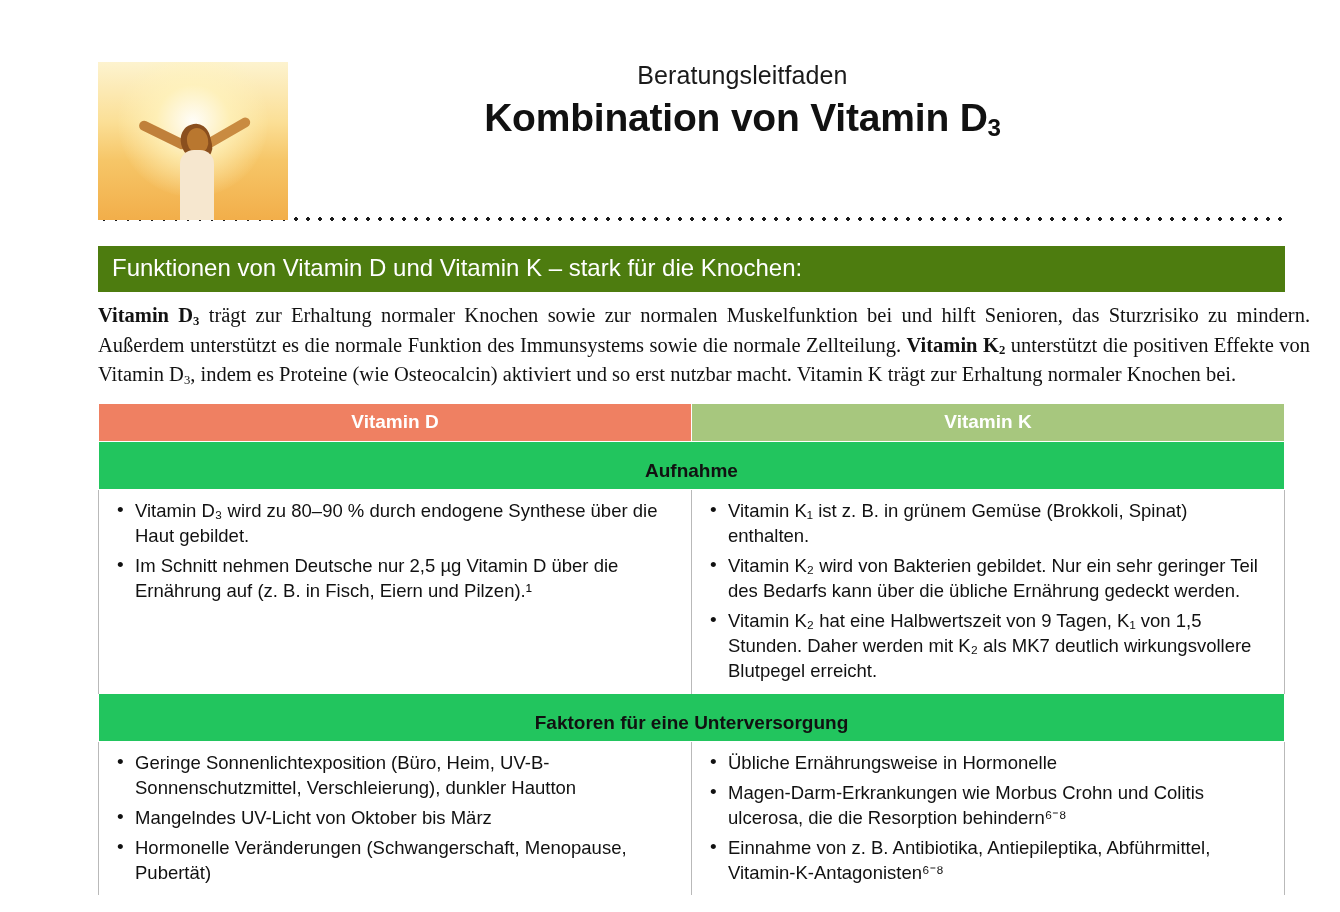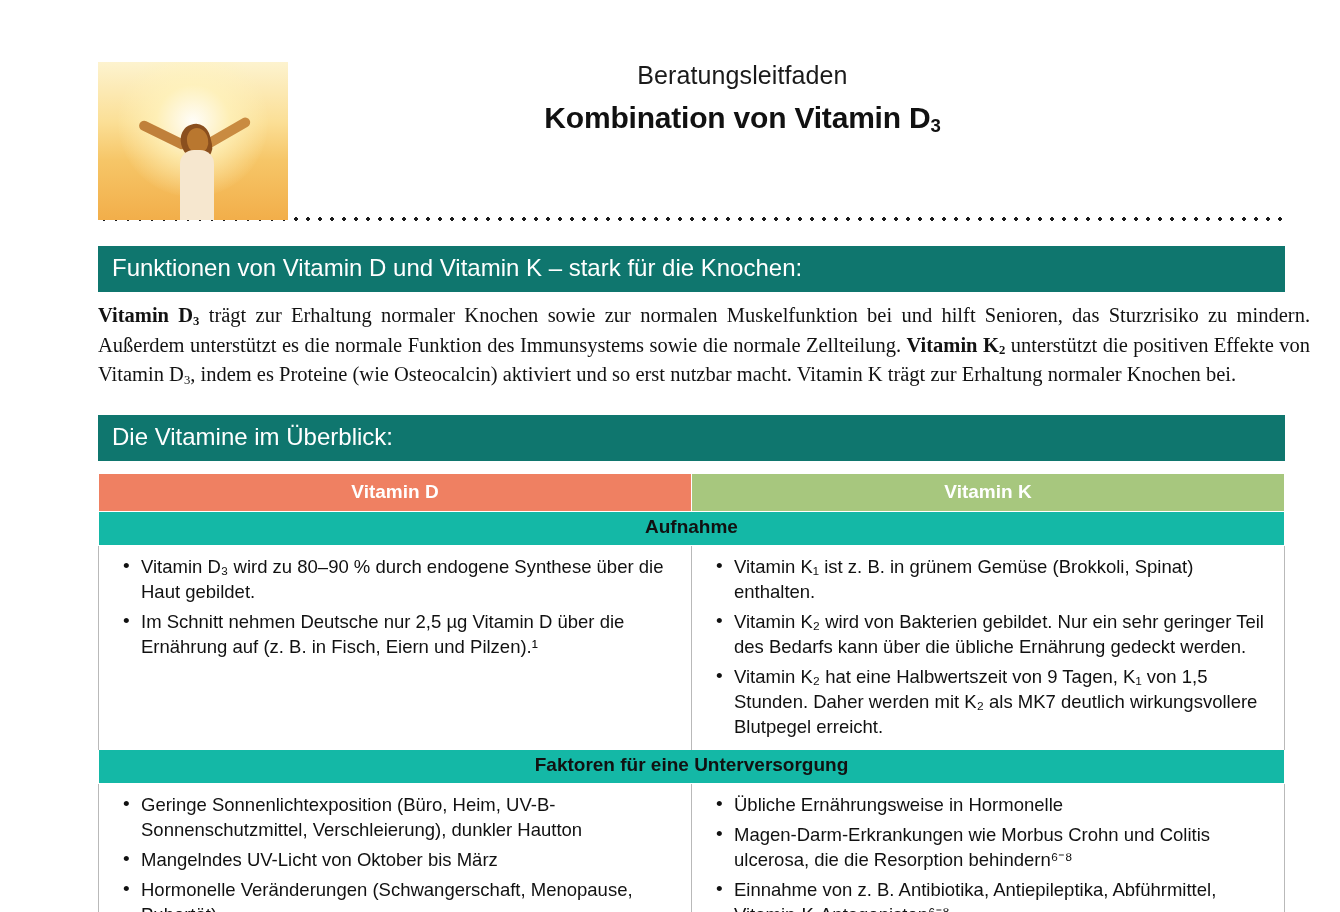--- a/index.html
+++ b/index.html
@@ -111,21 +111,21 @@
   }
   .kicker {
     font-size: 25px;
     line-height: 30px;
     font-weight: 400;
     color: #1a1a1a;
     margin: 0 0 4px 0;
     letter-spacing: 0.1px;
   }
   .main-title {
-    font-size: 30px;
+    font-size: 39px;
     line-height: 48px;
     font-weight: 700;
     color: #111;
     margin: 0;
     letter-spacing: -0.2px;
   }
   .main-title .line2 {
     display: block;
     padding-left: 60px;
   }
@@ -137,21 +137,21 @@
     height: 6px;
     background-image: radial-gradient(circle, #1a1a1a 1.6px, rgba(0,0,0,0) 1.9px);
     background-size: 12px 6px;
     background-repeat: repeat-x;
     background-position: left center;
   }
 
   
   .section-bar {
     margin: 24px 55px 0 98px;
-    background: #0f766e;
+    background: #4d7c0f;
     color: #ffffff;
     font-size: 24px;
     line-height: 36px;
     font-weight: 400;
     padding: 4px 0 6px 14px;
     box-sizing: border-box;
   }
 
   
   .intro {
@@ -178,32 +178,32 @@
     font-size: 19px;
     line-height: 22px;
     font-weight: 700;
     color: #ffffff;
     padding: 7px 0 8px 0;
     border: 1px solid #ffffff;
   }
   .th-d { background: #ef8062; }
   .th-k { background: #a7c77e; }
   .subhead td {
-    background: #14b8a6;
+    background: #22c55e;
     text-align: center;
     font-size: 19px;
     line-height: 22px;
     font-weight: 700;
     color: #111;
-    padding: 4px 0 7px 0;
+    padding: 18px 0 7px 0;
     border: 1px solid #ffffff;
   }
   .cell {
     vertical-align: top;
-    padding: 8px 14px 10px 20px;
+    padding: 8px 14px 10px 14px;
     border: 1px solid #b9b9b9;
     border-top: none;
     border-bottom: none;
   }
   .cell.left { border-left: 1px solid #b9b9b9; border-right: 1px solid #b9b9b9; }
   ul.bullets {
     margin: 0;
     padding: 0;
     list-style: none;
   }
@@ -250,21 +250,20 @@
       </h1>
     </div>
   </div>
 
   <div class="dotted-rule"></div>
 
   <div class="section-bar">Funktionen von Vitamin D und Vitamin K – stark für die Knochen:</div>
 
   <p class="intro"><b><span>Vitamin D</span><sub>3</sub></b><span> trägt zur Erhaltung normaler Knochen sowie zur normalen Muskelfunktion bei und hilft Senioren, das Sturzrisiko zu mindern. Außerdem unterstützt es die normale Funktion des Immunsystems sowie die normale Zellteilung. </span><b><span>Vitamin K</span><sub>2</sub></b><span> unterstützt die positiven Effekte von Vitamin D</span><sub>3</sub><span>, indem es Proteine (wie Osteocalcin) aktiviert und so erst nutzbar macht. Vitamin K trägt zur Erhaltung normaler Knochen bei.</span></p>
 
-  <div class="section-bar">Die Vitamine im Überblick:</div>
 
   <table class="vtable">
     <colgroup>
         <col class="c1">
         <col class="c2">
       </colgroup>
     <thead>
       <tr>
         <th class="th-d">Vitamin D</th>
         <th class="th-k">Vitamin K</th>

